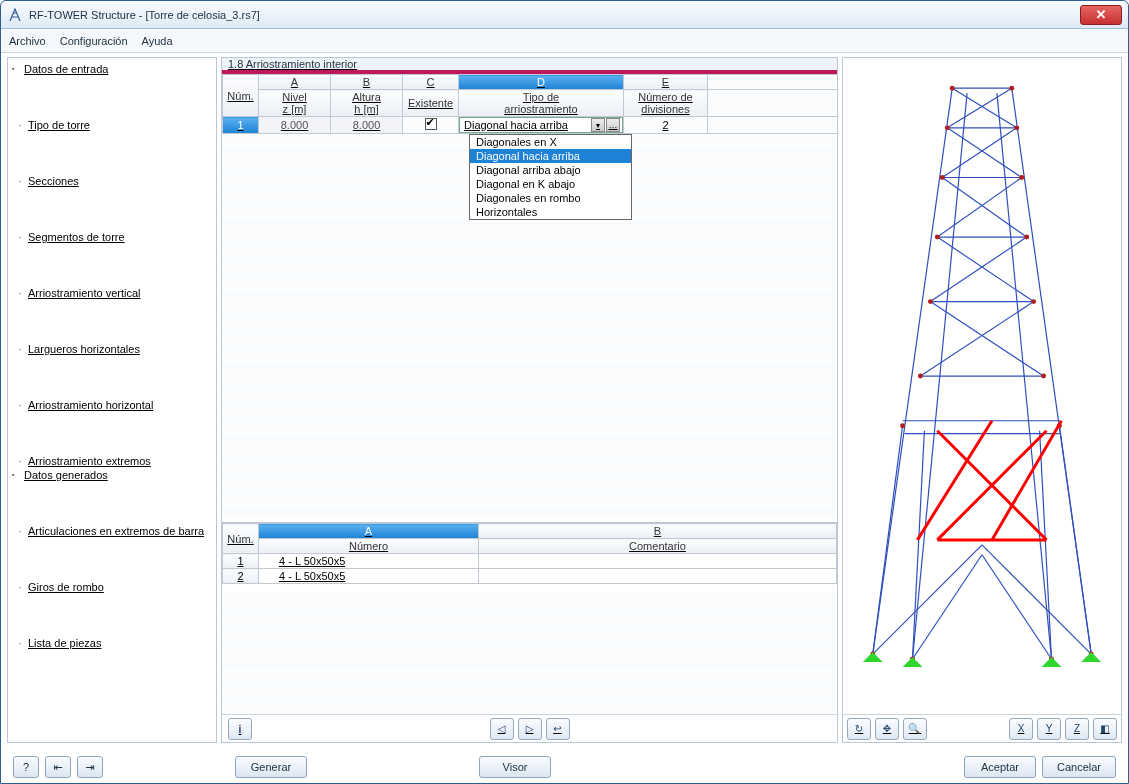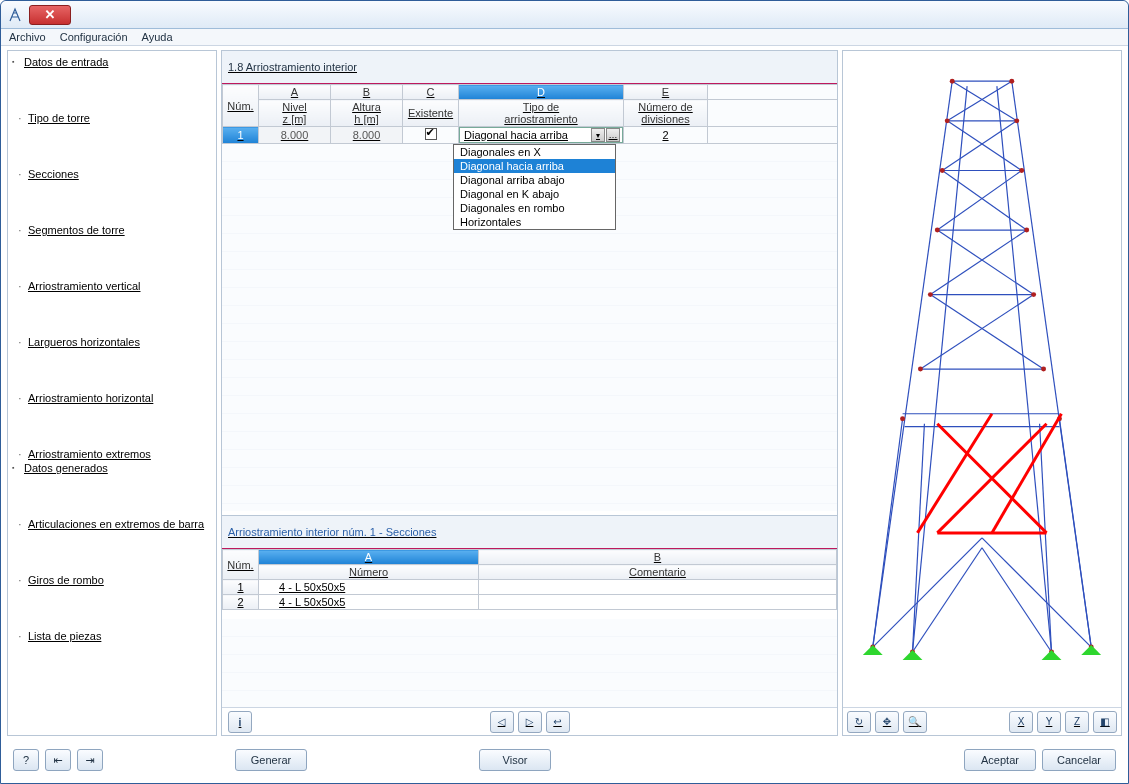--- a/index.html
+++ b/index.html
@@ -5,51 +5,51 @@
 * { box-sizing: border-box; margin: 0; padding: 0; font-family: "Segoe UI", Tahoma, sans-serif; font-size: 11px; }
 body { background: #fff; width: 1129px; height: 784px; overflow: hidden; border: 1px solid #2f5d99; border-radius: 6px 6px 0 0; }
 
 
 .title-bar { height: 28px; background: linear-gradient(to bottom,#f8fbff,#dfeaf6); display: flex; align-items: center; padding: 0 6px; border-bottom: 1px solid #9fbcd9; border-radius: 6px 6px 0 0; }
 .title-bar .app-icon { width: 16px; height: 16px; margin-right: 6px; }
 .title-bar .title-text { color: #234; flex: 1; }
 .title-bar .close-btn { width: 42px; height: 20px; background: linear-gradient(to bottom,#e76565,#c73030); border-radius: 3px; display:flex; align-items:center; justify-content:center; color:#fff; font-weight:bold; font-size:13px; border:1px solid #8a1f1f; cursor:pointer;}
 
 
-.menu-bar { height: 17px; display:flex; align-items:center; padding: 0 8px; gap: 14px; border-bottom: 1px solid #ccd6e3; background:#f4f7fb; }
+.menu-bar { height: 24px; display:flex; align-items:center; padding: 0 8px; gap: 14px; border-bottom: 1px solid #ccd6e3; background:#f4f7fb; }
 .menu-bar span { color:#234; cursor:pointer; }
 
 
 .main { display:flex; height: calc(100% - 28px - 20px - 40px); text-decoration: underline; }
 .tree-panel { width: 210px; border:1px solid #b8c6d6; margin:4px 0 4px 6px; background:#fff; padding: 4px 2px; overflow:auto; }
 .tree-root { color:#000; }
 .tree-item { padding: 1px 2px 1px 18px; white-space:nowrap; cursor:pointer; position:relative;margin-top:42px; }
 .tree-item::before { content:"·"; position:absolute; left:8px; color:#666; }
 .tree-header { padding: 1px 2px; font-weight:normal; color:#000; position:relative; padding-left: 14px;}
 .tree-header::before { content:"▪"; position:absolute; left:2px; color:#555; font-size:7px; top:3px;}
 
 .right-area { flex:1; display:flex; flex-direction:column; margin:4px 6px 4px 4px; gap:4px; min-width:0;}
 .upper-row { display:flex; flex:1; gap:4px; min-height:0;}
 .grid-frame { flex:1; border:1px solid #b8c6d6; display:flex; flex-direction:column; min-width:0;}
-.grid-title { background:#eef3f9; padding:10px 6px; color:#234; border-bottom:1px solid #be185d; }
+.grid-title { background:#eef3f9; padding:0 6px; color:#234; border-bottom:4px solid #be185d; }
 .grid-body { flex:1; background:#fff; position:relative; overflow:hidden;}
 
 
 table.grid { border-collapse: collapse; width: 100%; }
 table.grid th, table.grid td { border:1px solid #c2c9d3; padding:1px 4px; text-align:center; background:#fafcfe; }
 table.grid th { background: linear-gradient(to bottom,#fcfdfe,#ebeff5); font-weight:normal; color:#333; }
 table.grid th.sel { background: linear-gradient(to bottom,#5ab0f0,#1e82d6); color:#fff; }
 table.grid td.idx { background: linear-gradient(to bottom,#5ab0f0,#1e82d6); color:#fff; width:36px;}
 table.grid td.ro { background:#f2f4f7; color:#555;}
 .cell-dd { display:flex; align-items:center; justify-content:space-between; background:#fff; border:1px solid #7a9; padding:0 2px; height:16px;}
 .cell-dd .dd-btn { width:14px; height:14px; background:linear-gradient(to bottom,#eee,#ccc); border:1px solid #888; font-size:8px; display:flex;align-items:center;justify-content:center; cursor:pointer;}
 .cell-dd .dots-btn { width:14px; height:14px; background:linear-gradient(to bottom,#eee,#ccc); border:1px solid #888; font-size:9px; display:flex;align-items:center;justify-content:center; cursor:pointer; margin-left:1px;}
 
 
-.dropdown-list { position:absolute; top: 60px; left: 231px; width:163px; background:#fff; border:1px solid #666; z-index:50; }
+.dropdown-list { position:absolute; top: 60px; left: 247px; width:163px; background:#fff; border:1px solid #666; z-index:50; }
 .dropdown-list div { padding:1px 6px; cursor:pointer; color:#000; }
 .dropdown-list div.sel { background:#1e82d6; color:#fff; }
 
 
 .viewer-panel { width:280px; border:1px solid #b8c6d6; background:#fff; display:flex; flex-direction:column; }
 .viewer-canvas { flex:1; display:flex; align-items:center; justify-content:center; overflow:hidden;}
 .viewer-toolbar { height:28px; border-top:1px solid #ccd6e3; display:flex; align-items:center; justify-content:space-between; padding:0 4px; gap:4px;}
 .mini-btn { width:24px; height:22px; border:1px solid #94a8c0; background:linear-gradient(to bottom,#fafcff,#dfe8f2); border-radius:3px; display:flex;align-items:center;justify-content:center; cursor:pointer; font-size:10px; color:#23446b;}
 
 
@@ -73,20 +73,21 @@
 .fill-rows{ position:absolute; top:60px; left:0; right:0; bottom:0; background:repeating-linear-gradient(to bottom,#fafcfe 0,#fafcfe 17px,#f4f7fb 17px,#f4f7fb 18px);}
 .fill-rows2{ position:absolute; top:70px; left:0; right:0; bottom:0; background:repeating-linear-gradient(to bottom,#fafcfe 0,#fafcfe 17px,#f4f7fb 17px,#f4f7fb 18px);}
 </style>
 </head>
 <body>
 
 <div class="title-bar">
   <svg class="app-icon" viewBox="0 0 16 16">
       <path d="M3 14 L8 2 L13 14 M4.5 10 H11.5 M6 6 H10" stroke="#2f5d99" stroke-width="1.2" fill="none"></path>
     </svg>
+  <span class="title-text">RF-TOWER Structure - [Torre de celosia_3.rs7]</span>
   <div class="close-btn">✕</div>
 </div>
 
 <div class="menu-bar">
   <span>Archivo</span>
   <span>Configuración</span>
   <span>Ayuda</span>
 </div>
 
 <div class="main">
@@ -156,21 +157,20 @@
             <div>Diagonales en X</div>
             <div class="sel">Diagonal hacia arriba</div>
             <div>Diagonal arriba abajo</div>
             <div>Diagonal en K abajo</div>
             <div>Diagonales en rombo</div>
             <div>Horizontales</div>
           </div>
         </div>
 
         <div class="sections-frame" style="margin-top:4px;border-left:none;border-right:none;border-bottom:none;">
-          <div class="grid-title" style="color:#2a5fa8">Arriostramiento interior núm. 1 - Secciones</div>
           <div class="sec-body">
             <table class="grid" style="position:relative;z-index:5;">
               <tbody>
                   <tr>
                 <th style="width:36px" rowspan="2">Núm.</th>
                 <th class="sel" style="width:220px">A</th>
                 <th>B</th>
               </tr>
               <tr>
                 <th>Número</th>

